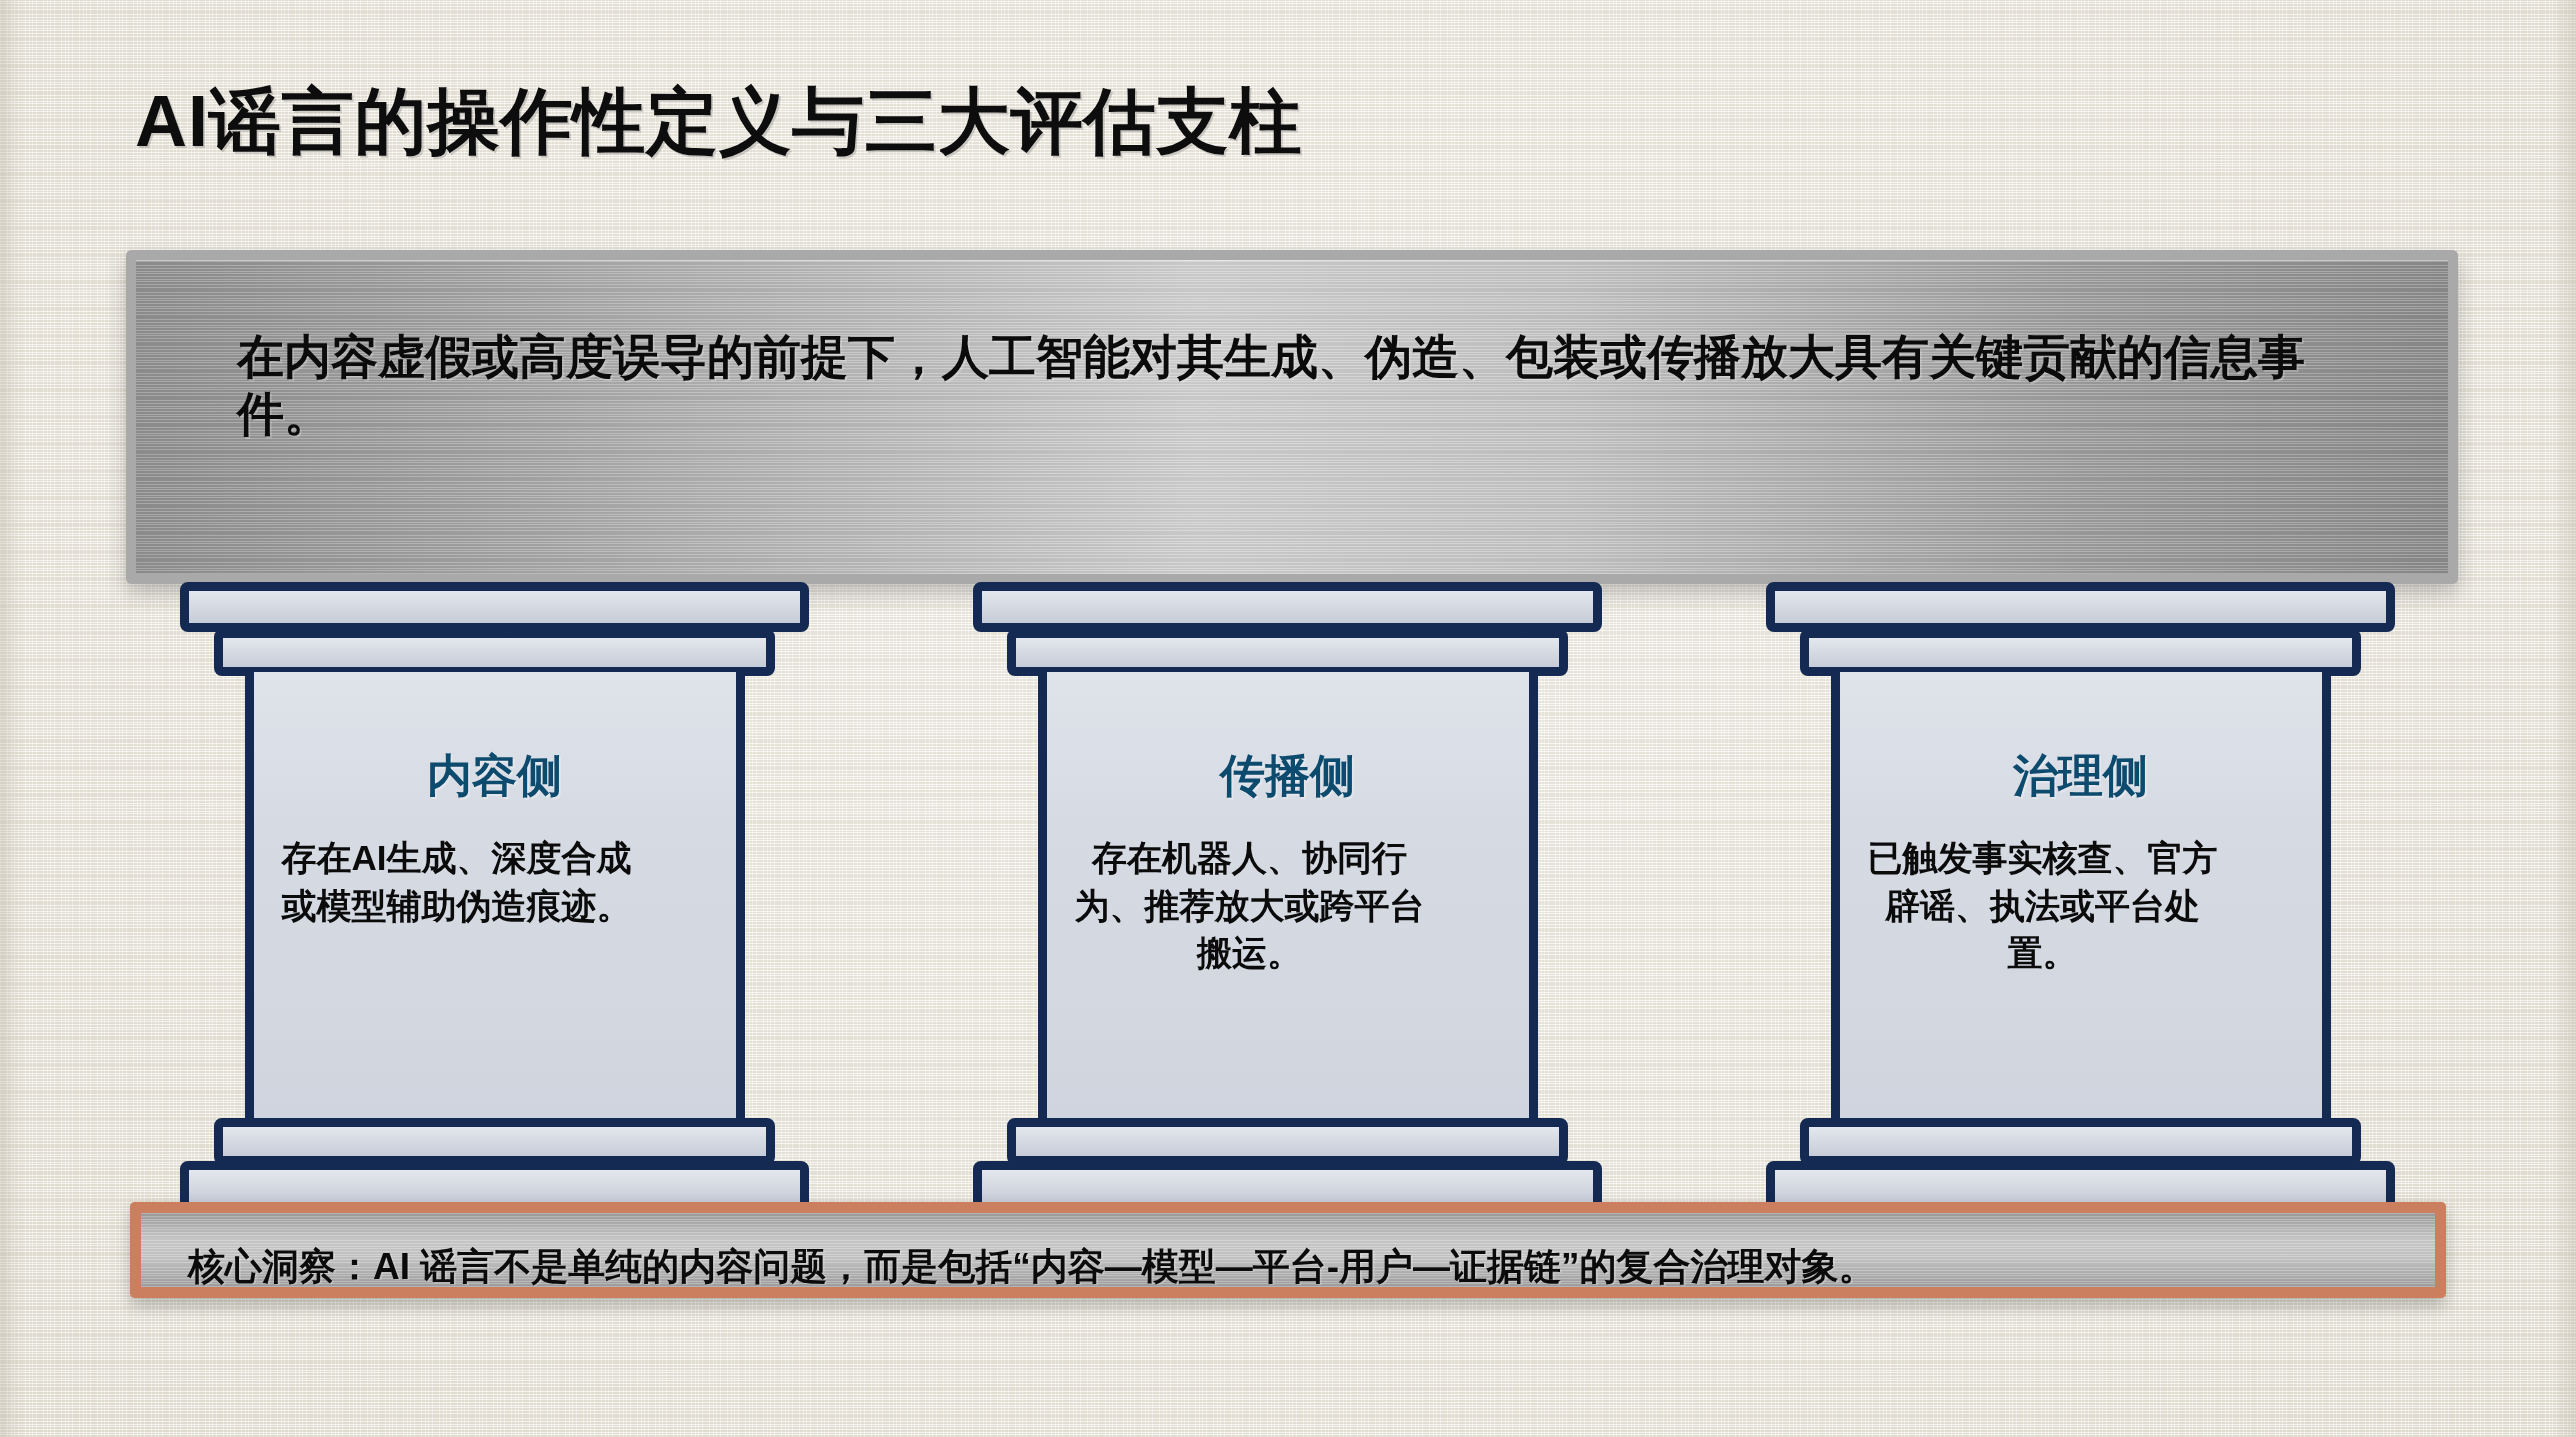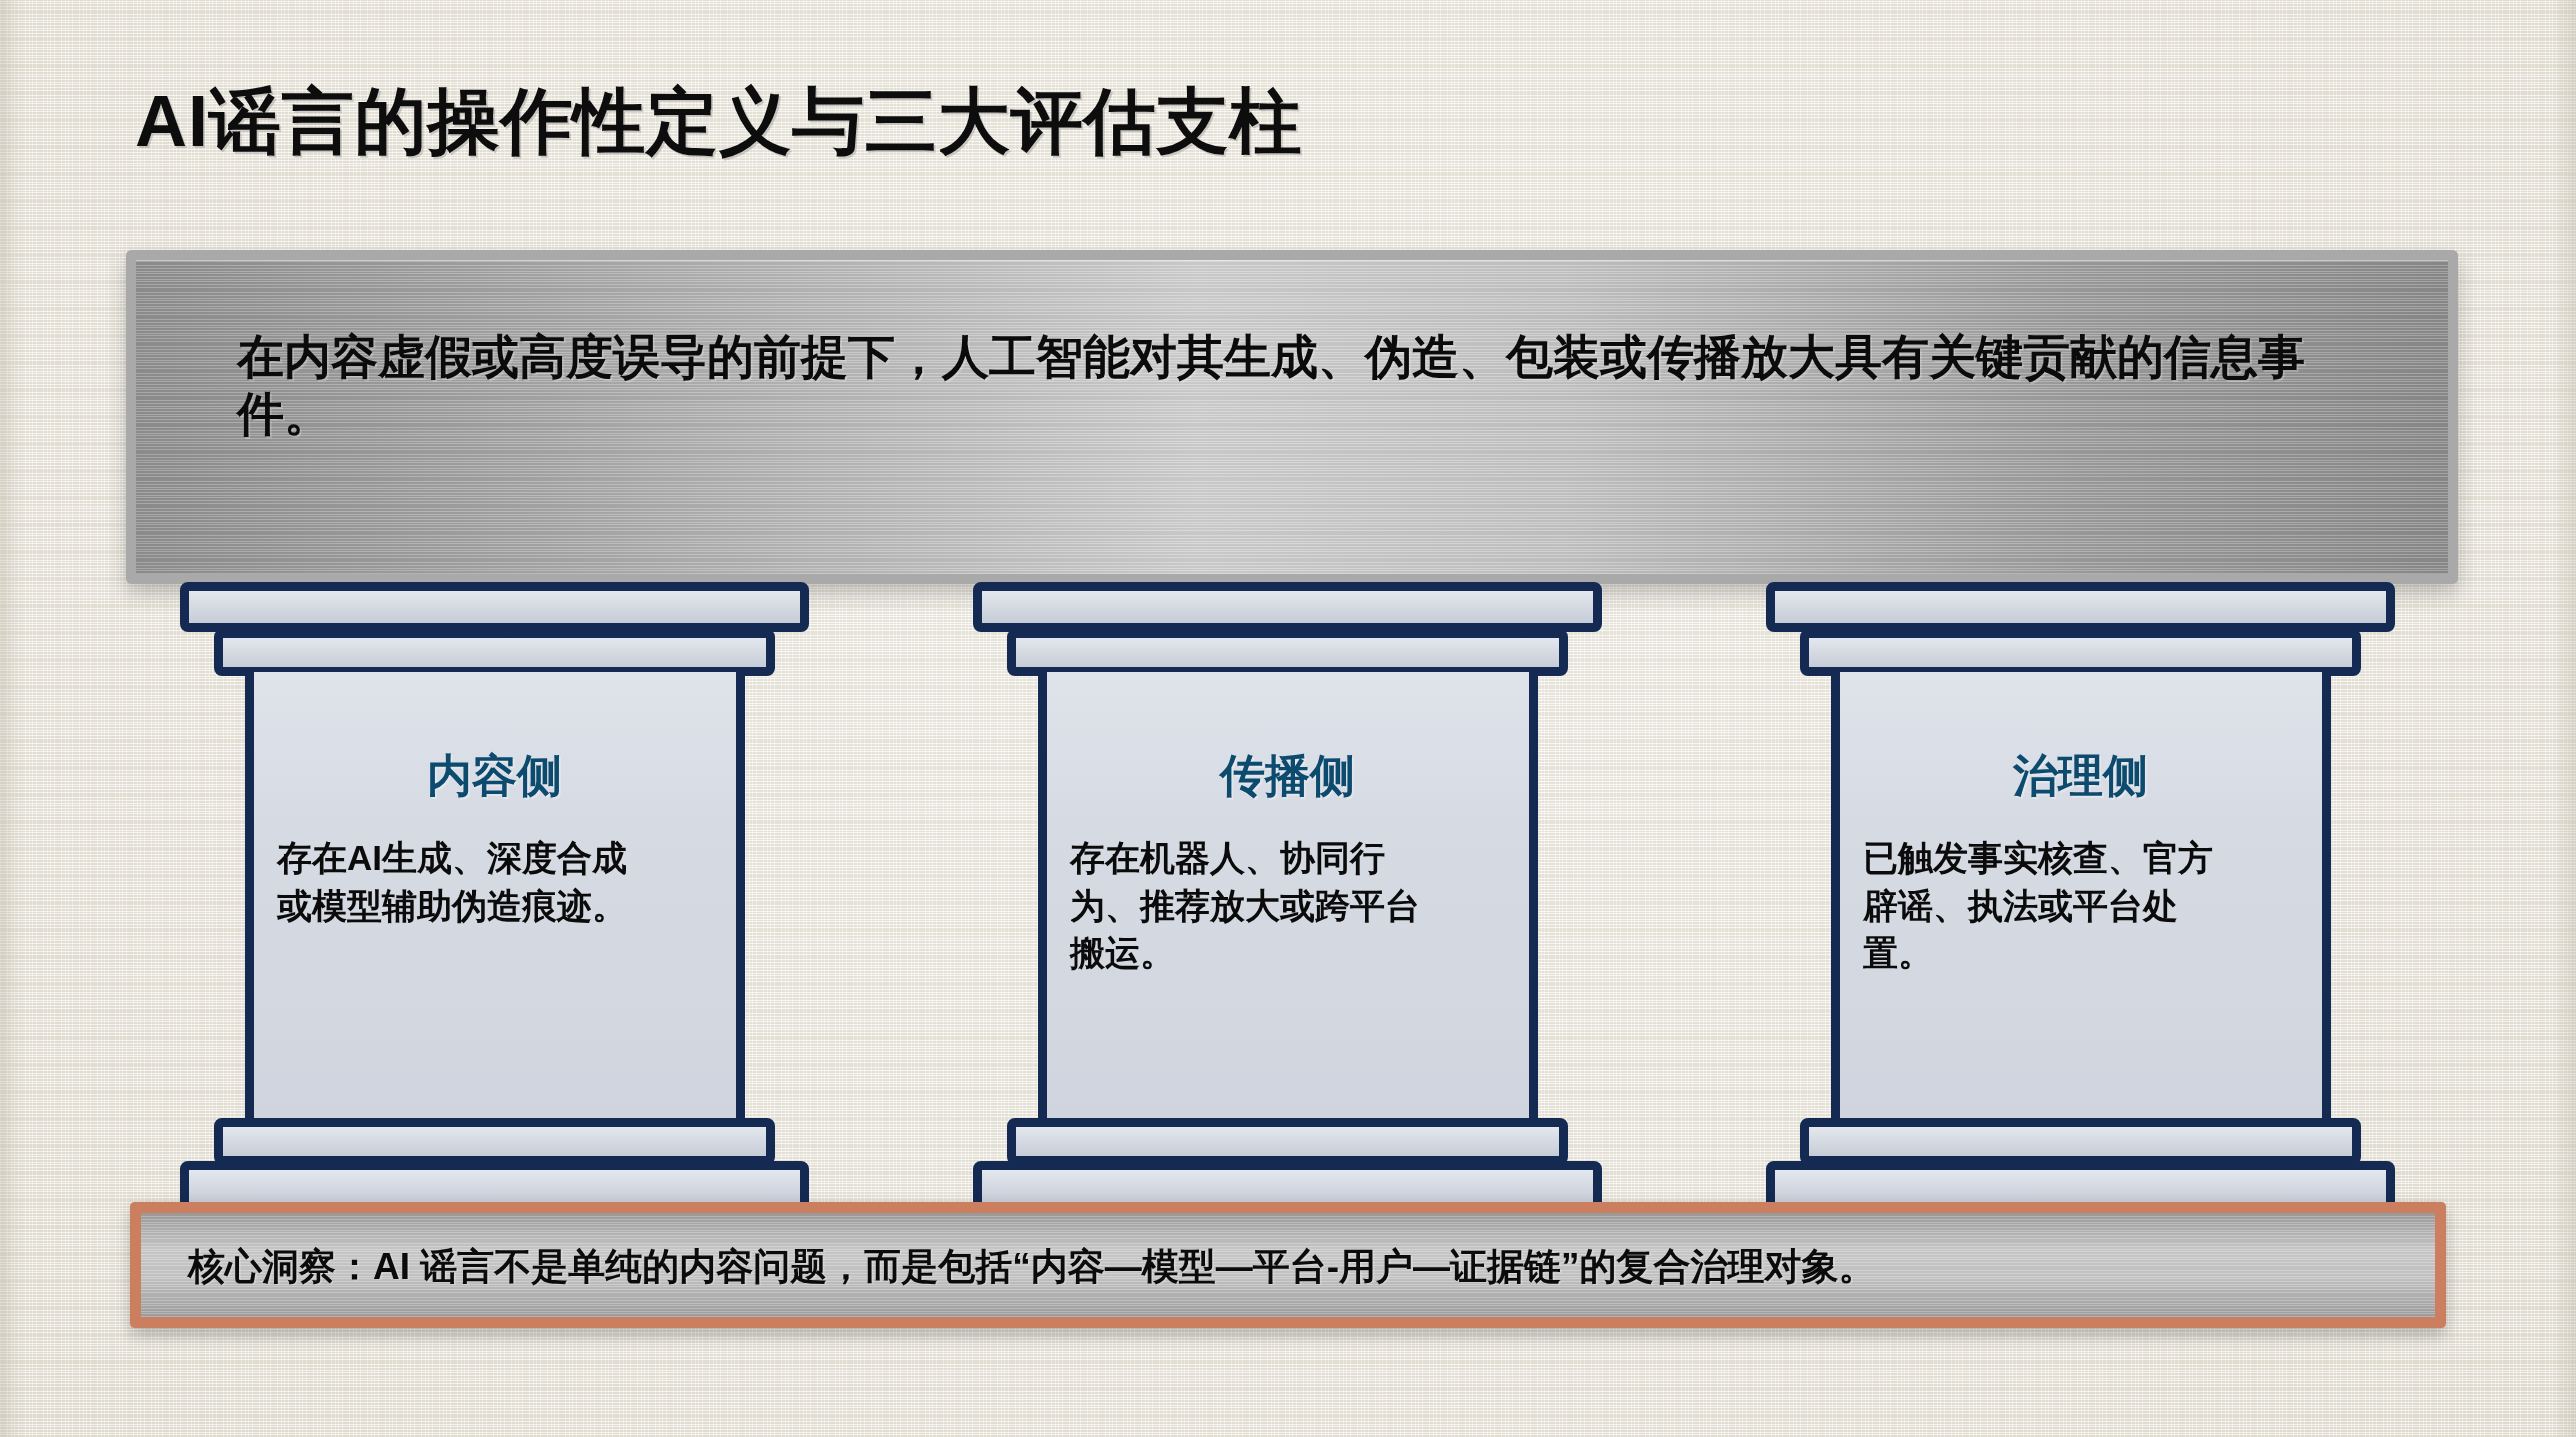--- a/index.html
+++ b/index.html
@@ -122,30 +122,30 @@
   }
   .pillar-body {
     position: absolute;
     left: 97px;
     width: 359px;
     top: 252px;
     font-size: 35px;
     font-weight: 700;
     line-height: 1.36;
     color: #0b0b0b;
-    text-align: left;
+    text-align: center;
   }
 
   
   #base-banner {
     position: absolute;
     left: 130px;
     top: 1202px;
     width: 2316px;
-    height: 126px;
+    height: 96px;
     box-sizing: border-box;
     border: 11.7px solid #cb7f5e;
     border-radius: 4.5px;
     background:
       repeating-linear-gradient(0deg, rgba(255,255,255,0.20) 0px, rgba(255,255,255,0.20) 0.9px, rgba(0,0,0,0.03) 0.9px, rgba(0,0,0,0.03) 2.7px),
       linear-gradient(180deg, #9e9e9e 0%, #cbcbcb 35%, #c6c6c6 62%, #a0a0a0 100%);
     box-shadow: 0 7.2px 16px rgba(0,0,0,0.22);
   }
   #base-banner-text {
     position: absolute;

